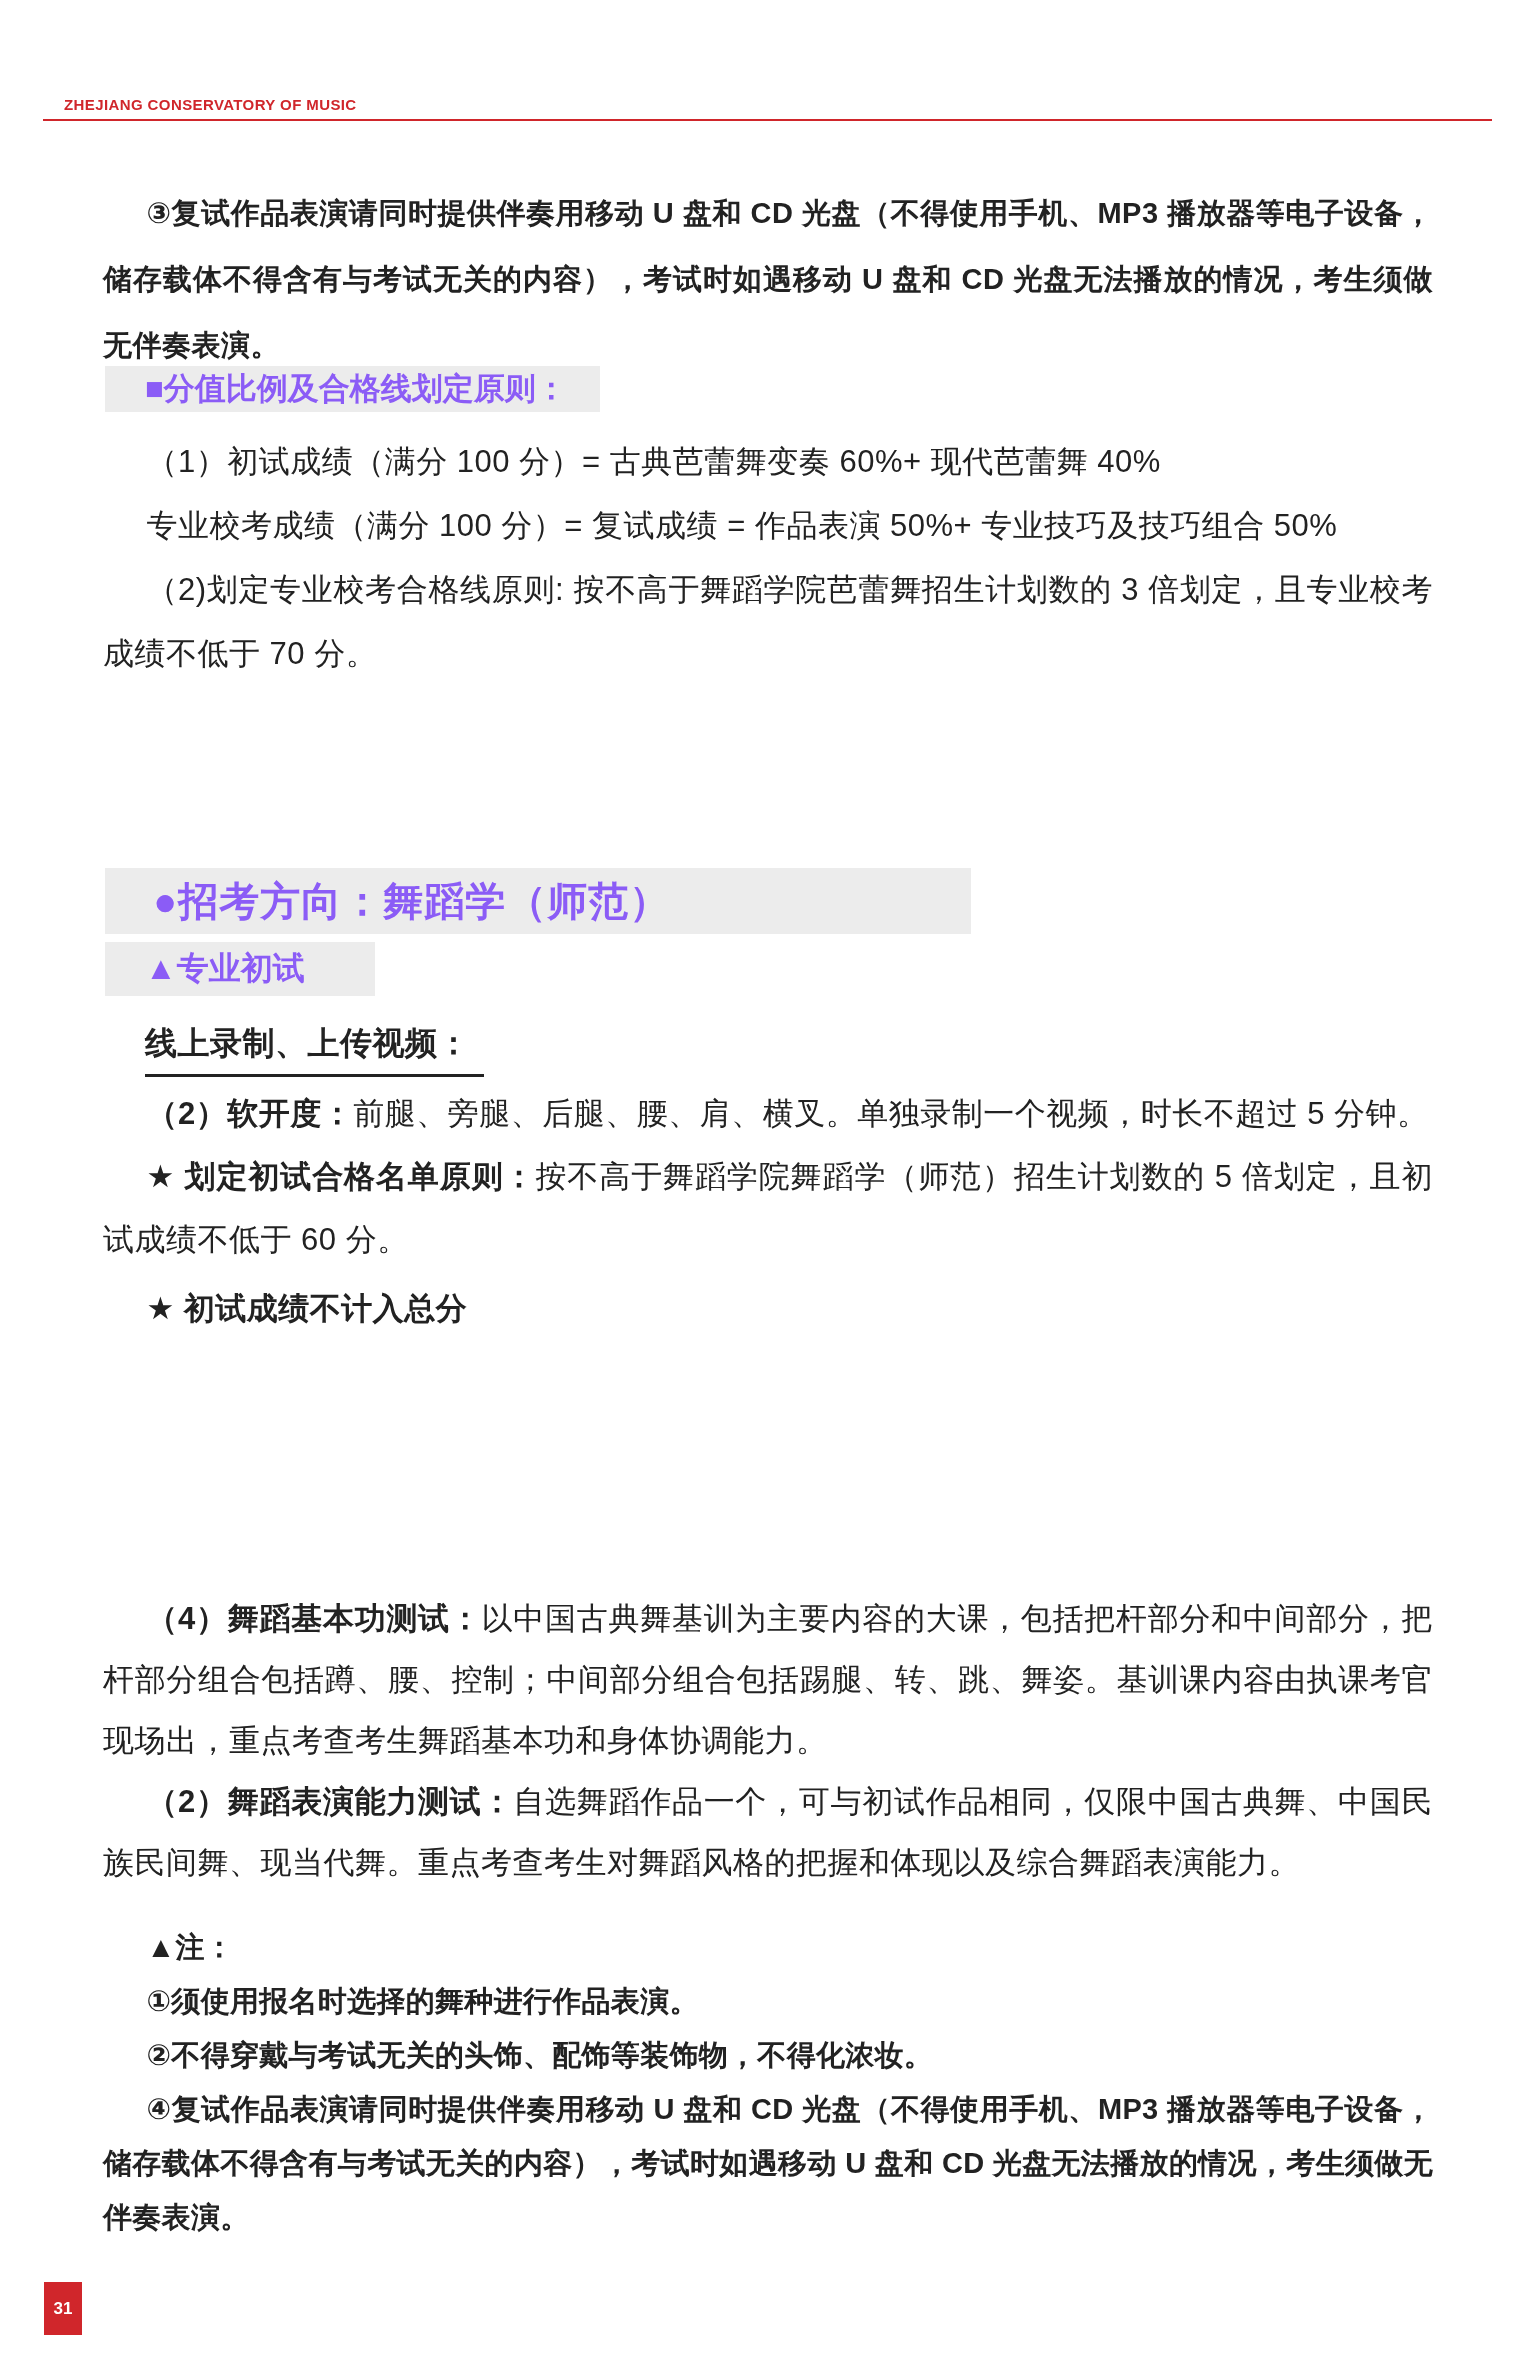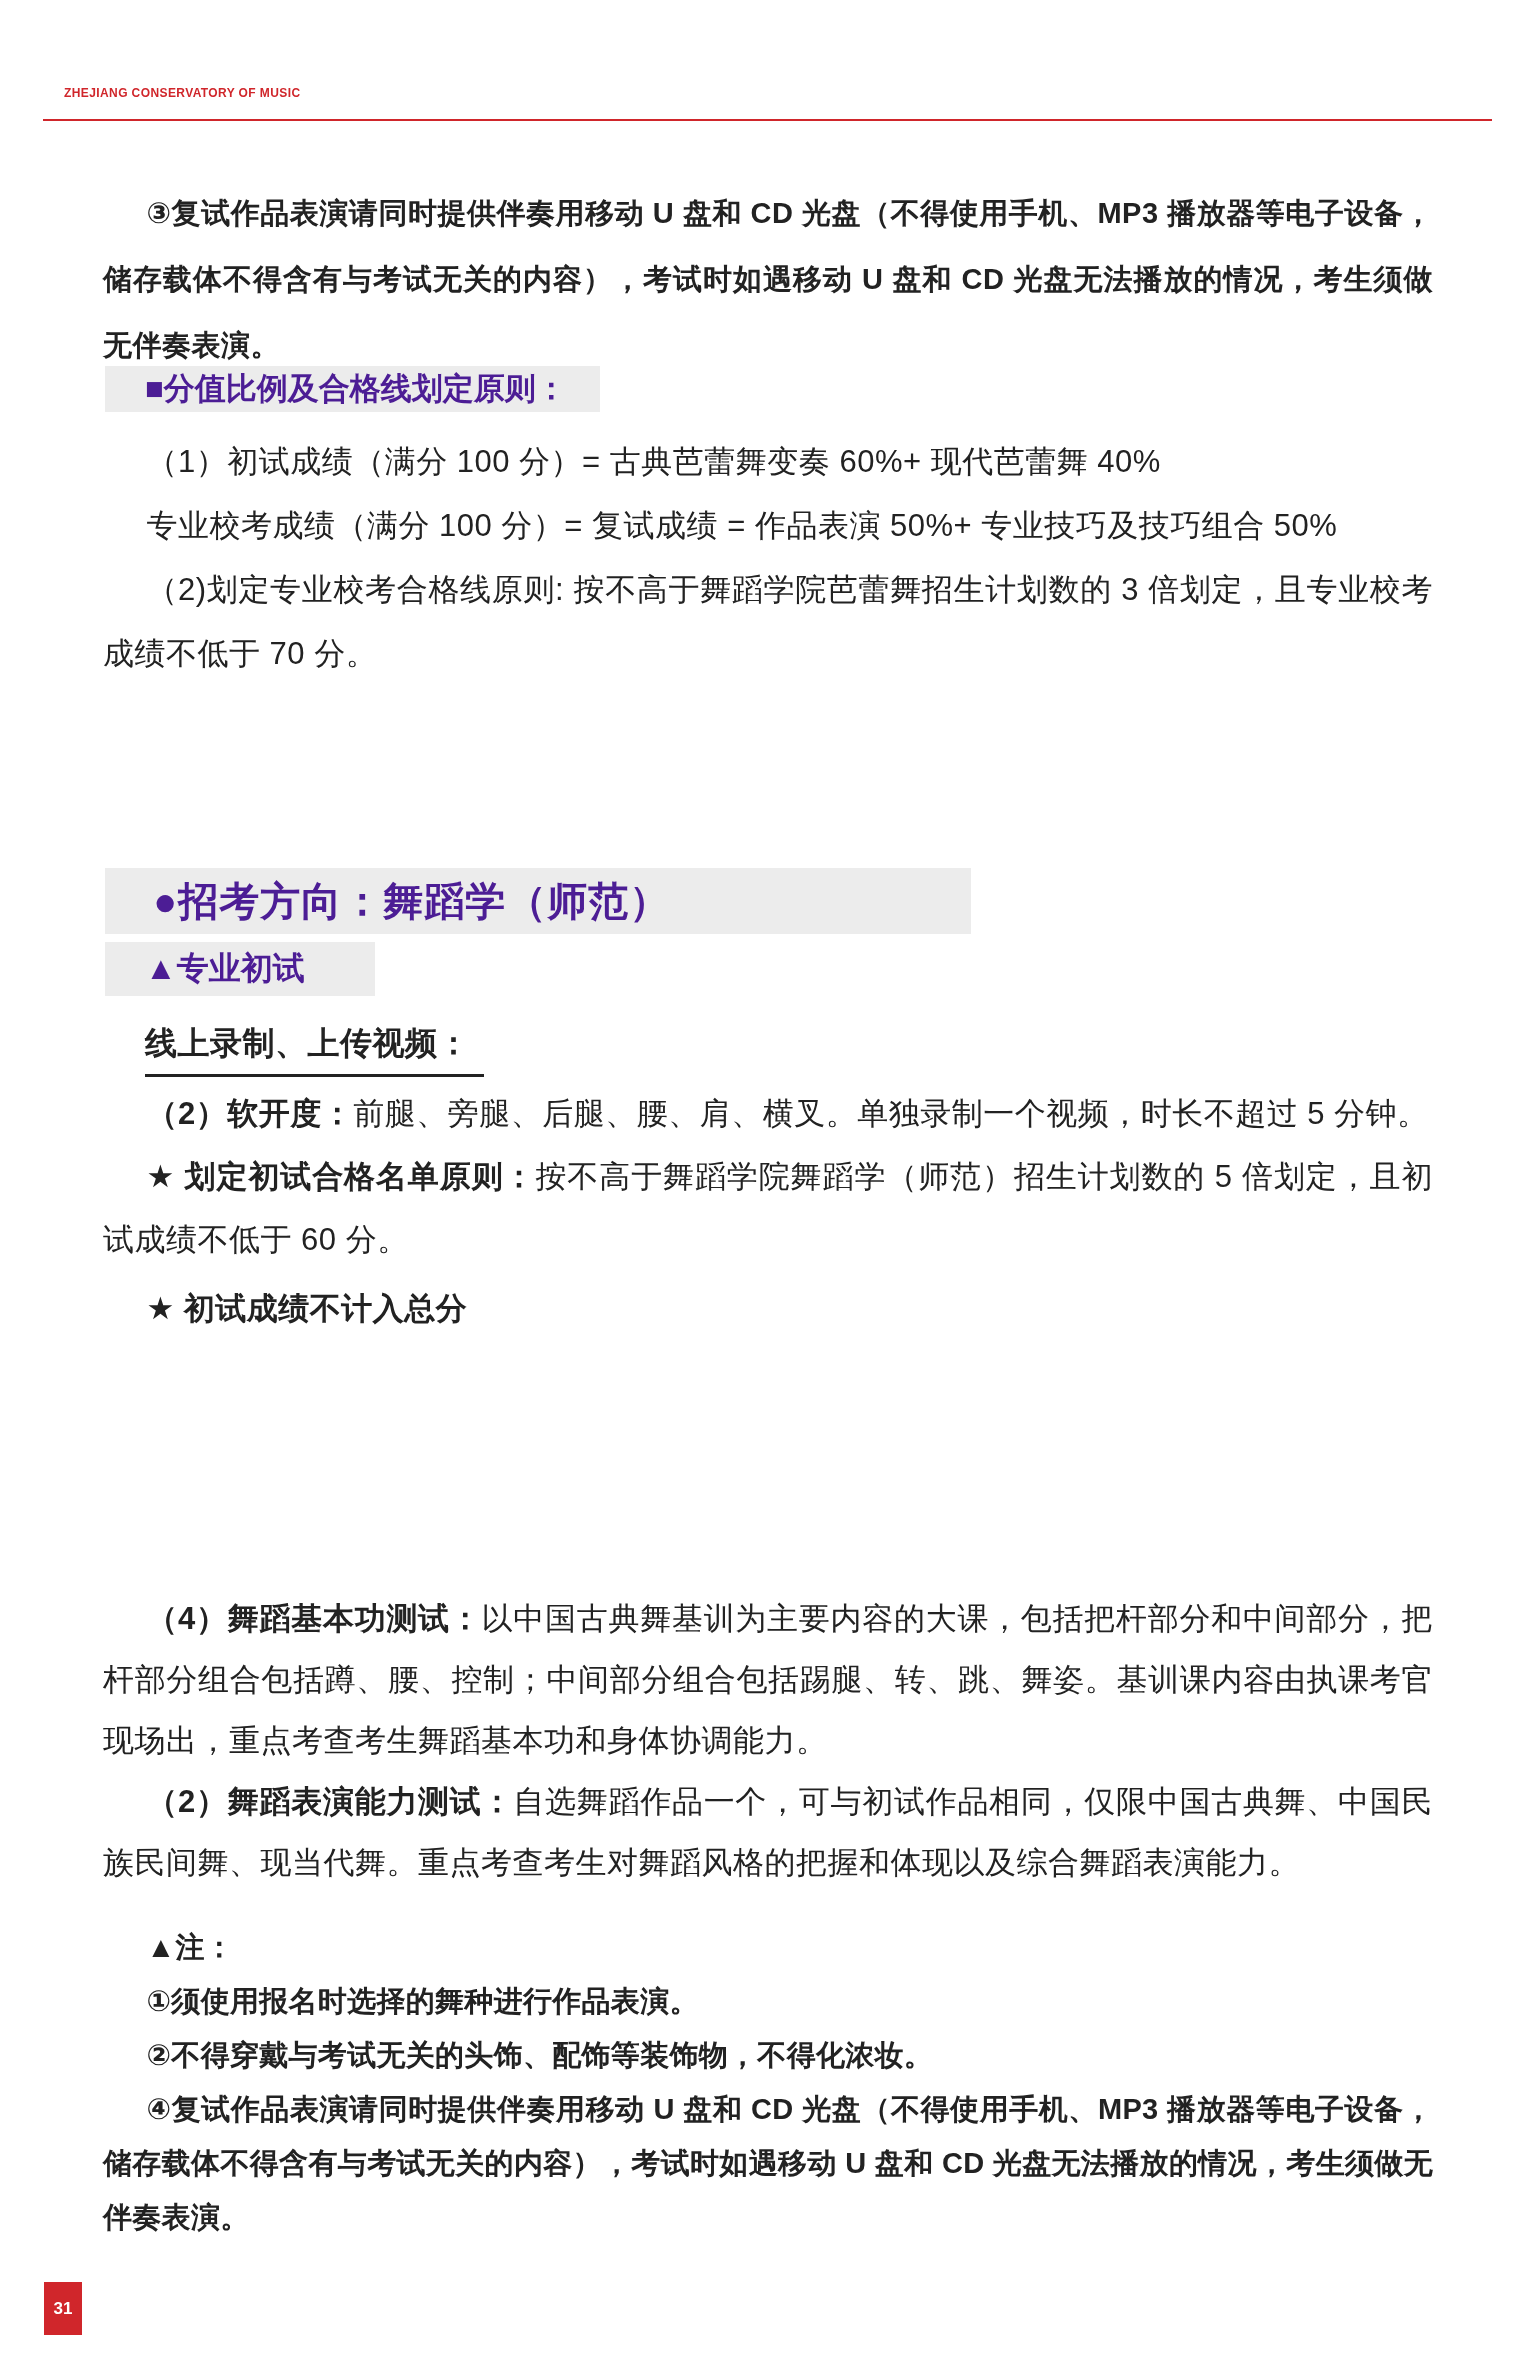--- a/index.html
+++ b/index.html
@@ -8,22 +8,22 @@
     width:1535px;
     height:2362px;
     background:#ffffff;
     font-family:"Liberation Sans","DejaVu Sans",sans-serif;
     color:#222222;
     overflow:hidden;
   }
   
   .brand{
     position:absolute;
-    left:64px; top:86px;
-    font-size:12px;
+    left:64px; top:96px;
+    font-size:15px;
     font-weight:bold;
     letter-spacing:0.4px;
     color:#D0262B;
   }
   .header-rule{
     position:absolute;
     left:43px; right:43px; top:119px;
     border-top:2px solid #D0262B;
   }
   
@@ -46,21 +46,21 @@
     line-height:66px;
     font-weight:bold;
     letter-spacing:0.5px;
   }
   .note-text p{text-indent:1.5em;}
   
   .bar{
     position:absolute;
     left:105px;
     background:#ECECEC;
-    color:#4c1d95;
+    color:#8b5cf6;
     font-weight:bold;
     display:flex;
     align-items:center;
   }
   .bar-score{ top:366px; width:455px; height:46px; font-size:31px; padding-left:40px; }
   .bar-direction{ top:868px; width:818px; height:66px; font-size:40px; padding-left:48px; letter-spacing:1px; }
   .bar-sub1{ top:942px; width:230px; height:54px; font-size:32px; padding-left:40px; }
   .bar-sub2{ top:1510px; width:230px; height:56px; font-size:32px; padding-left:40px; }
   
   .subtitle-wrap{

